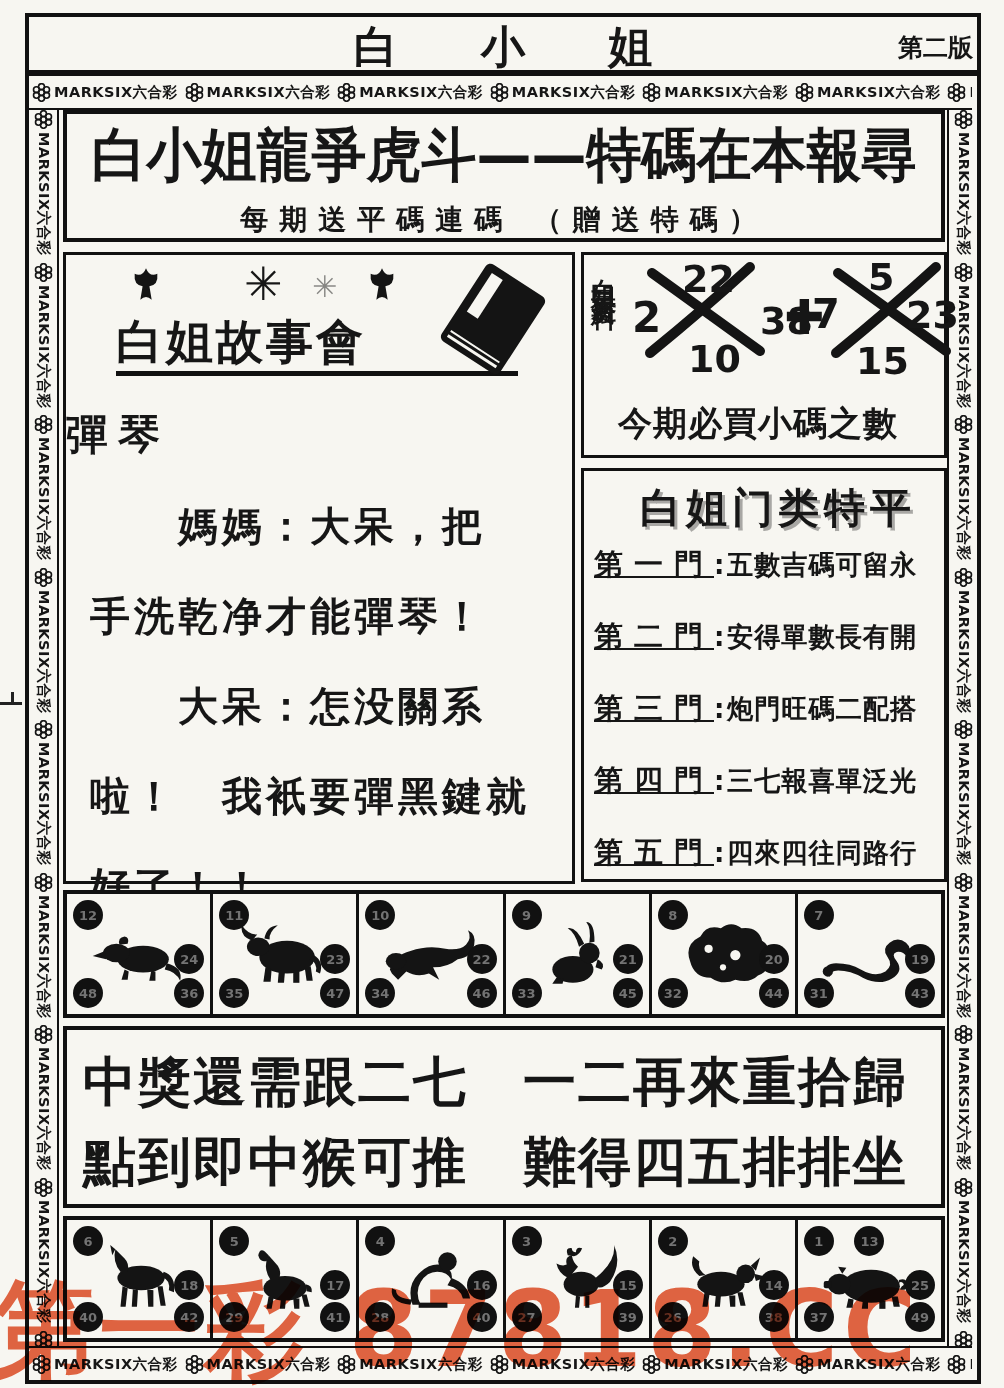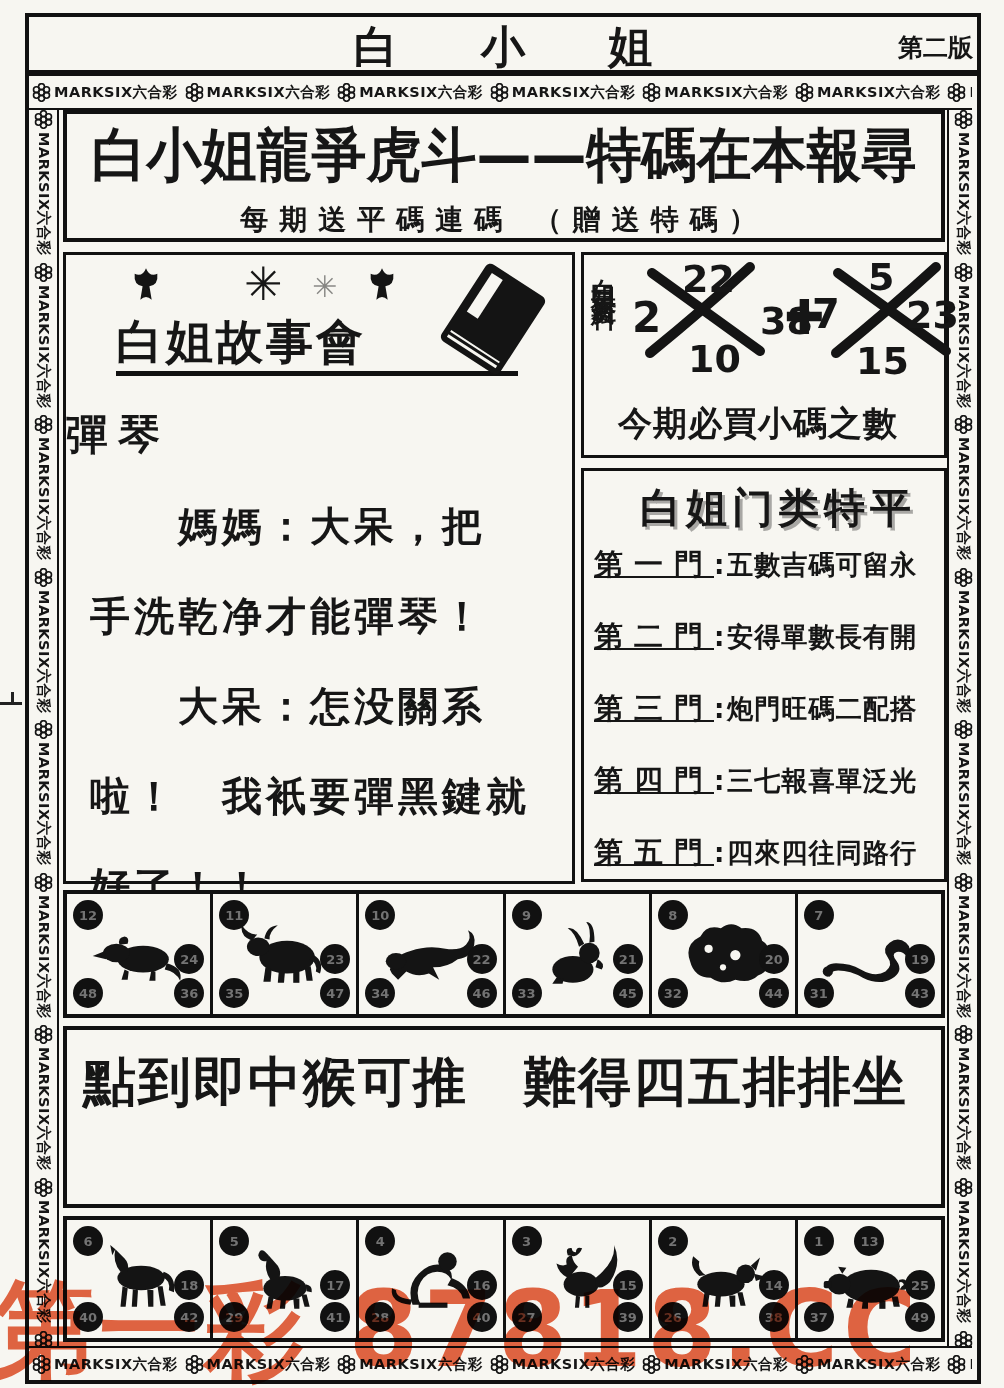--- a/index.html
+++ b/index.html
@@ -715,20 +715,21 @@
           <circle cx="10" cy="52" r="5"></circle>
         </svg>
         <span class="dot tl">7</span>
         <span class="dot tr">19</span>
         <span class="dot bl">31</span>
         <span class="dot br">43</span>
       </div>
     </div>
 
   <div class="verse-box">
+    <div class="verse-line">中獎還需跟二七　一二再來重拾歸</div>
     <div class="verse-line">點到即中猴可推　難得四五排排坐</div>
   </div>
 
   <div class="zrow zrow-2">
       <div class="card">
         <svg class="animal" viewBox="0 0 100 70">
           <ellipse cx="52" cy="34" rx="23" ry="12"></ellipse>
           <path d="M32 28 Q24 18 27 6 L36 15 Q41 20 39 28 Z"></path>
           <path d="M27 6 L22 2 24 12 Z"></path>
           <path d="M74 28 Q86 32 84 48 L79 46 Q81 36 72 33 Z"></path>

